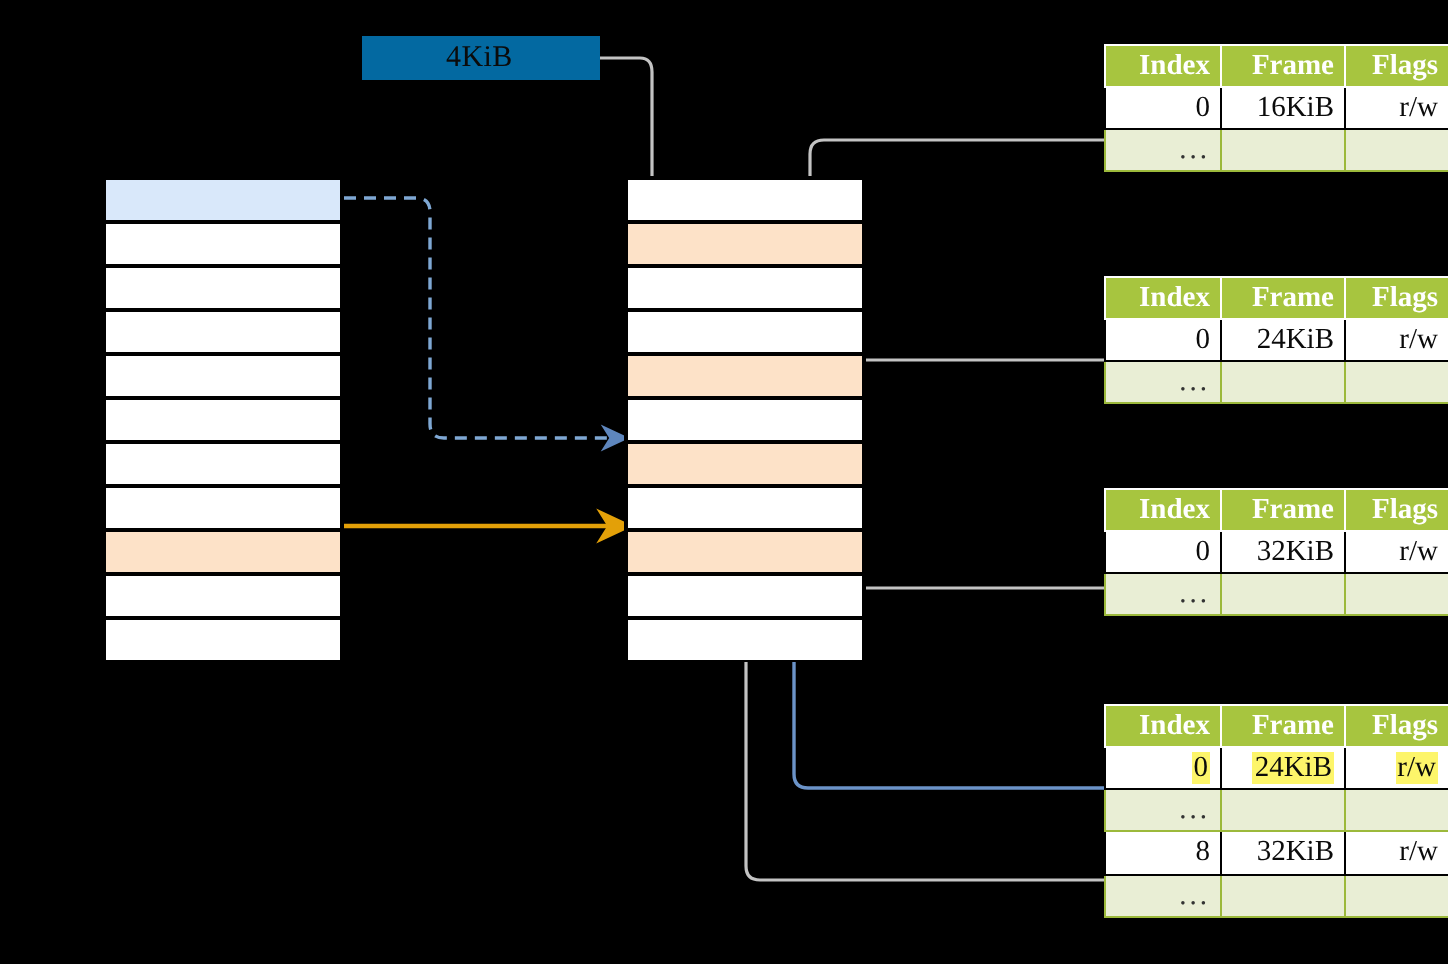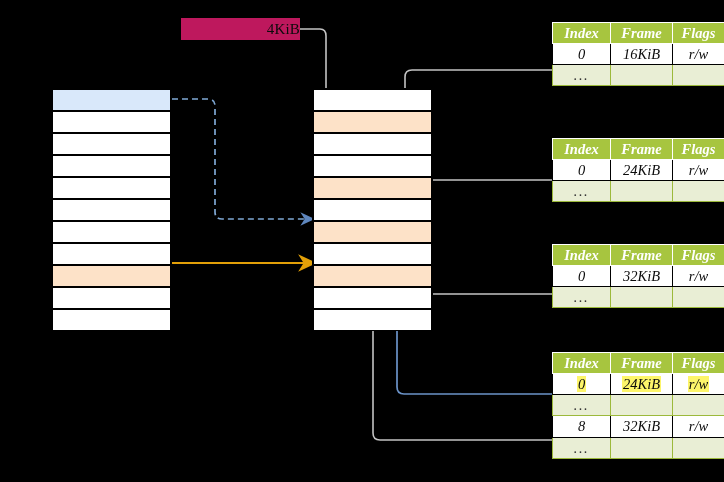--- a/index.html
+++ b/index.html
@@ -21,28 +21,29 @@
     position: absolute;
     left: 0; top: 0;
     width: 724px; height: 482px;
     pointer-events: none;
   }
 
   
   .sizelabel {
     position: absolute;
     box-sizing: border-box;
-    background: #be185d;
+    background: #0369a1;
     color: #0b0b0b;
     font-size: 15px;
     line-height: 1;
     display: flex;
     align-items: center;
-    justify-content: flex-end;
+    justify-content: flex-start;
     letter-spacing: 0.2px;
+    padding-left: 42px;
   }
 
   
   .memcol {
     position: absolute;
     box-sizing: border-box;
     border: 1px solid #000000;
   }
   .memrow {
     box-sizing: border-box;
@@ -60,26 +61,25 @@
     border-collapse: collapse;
     border: 1px solid #9cb93b;
     table-layout: fixed;
   }
   .ptable td, .ptable th {
     box-sizing: border-box;
     border: 1px solid #000000;
     padding: 1px 5px;
     font-size: 14.5px;
     line-height: 1.25;
-    text-align: center;
+    text-align: right;
     font-weight: normal;
     color: #0b0b0b;
     overflow: hidden;
     white-space: nowrap;
-    font-style: italic;
   }
   .ptable th {
     background: #a7c53f;
     color: #ffffff;
     font-weight: bold;
     border: 1px solid #ffffff;
     font-size: 14.5px;
   }
   .ptable tr.datarow td { background: #ffffff; }
   .ptable tr.ellipsis td {

